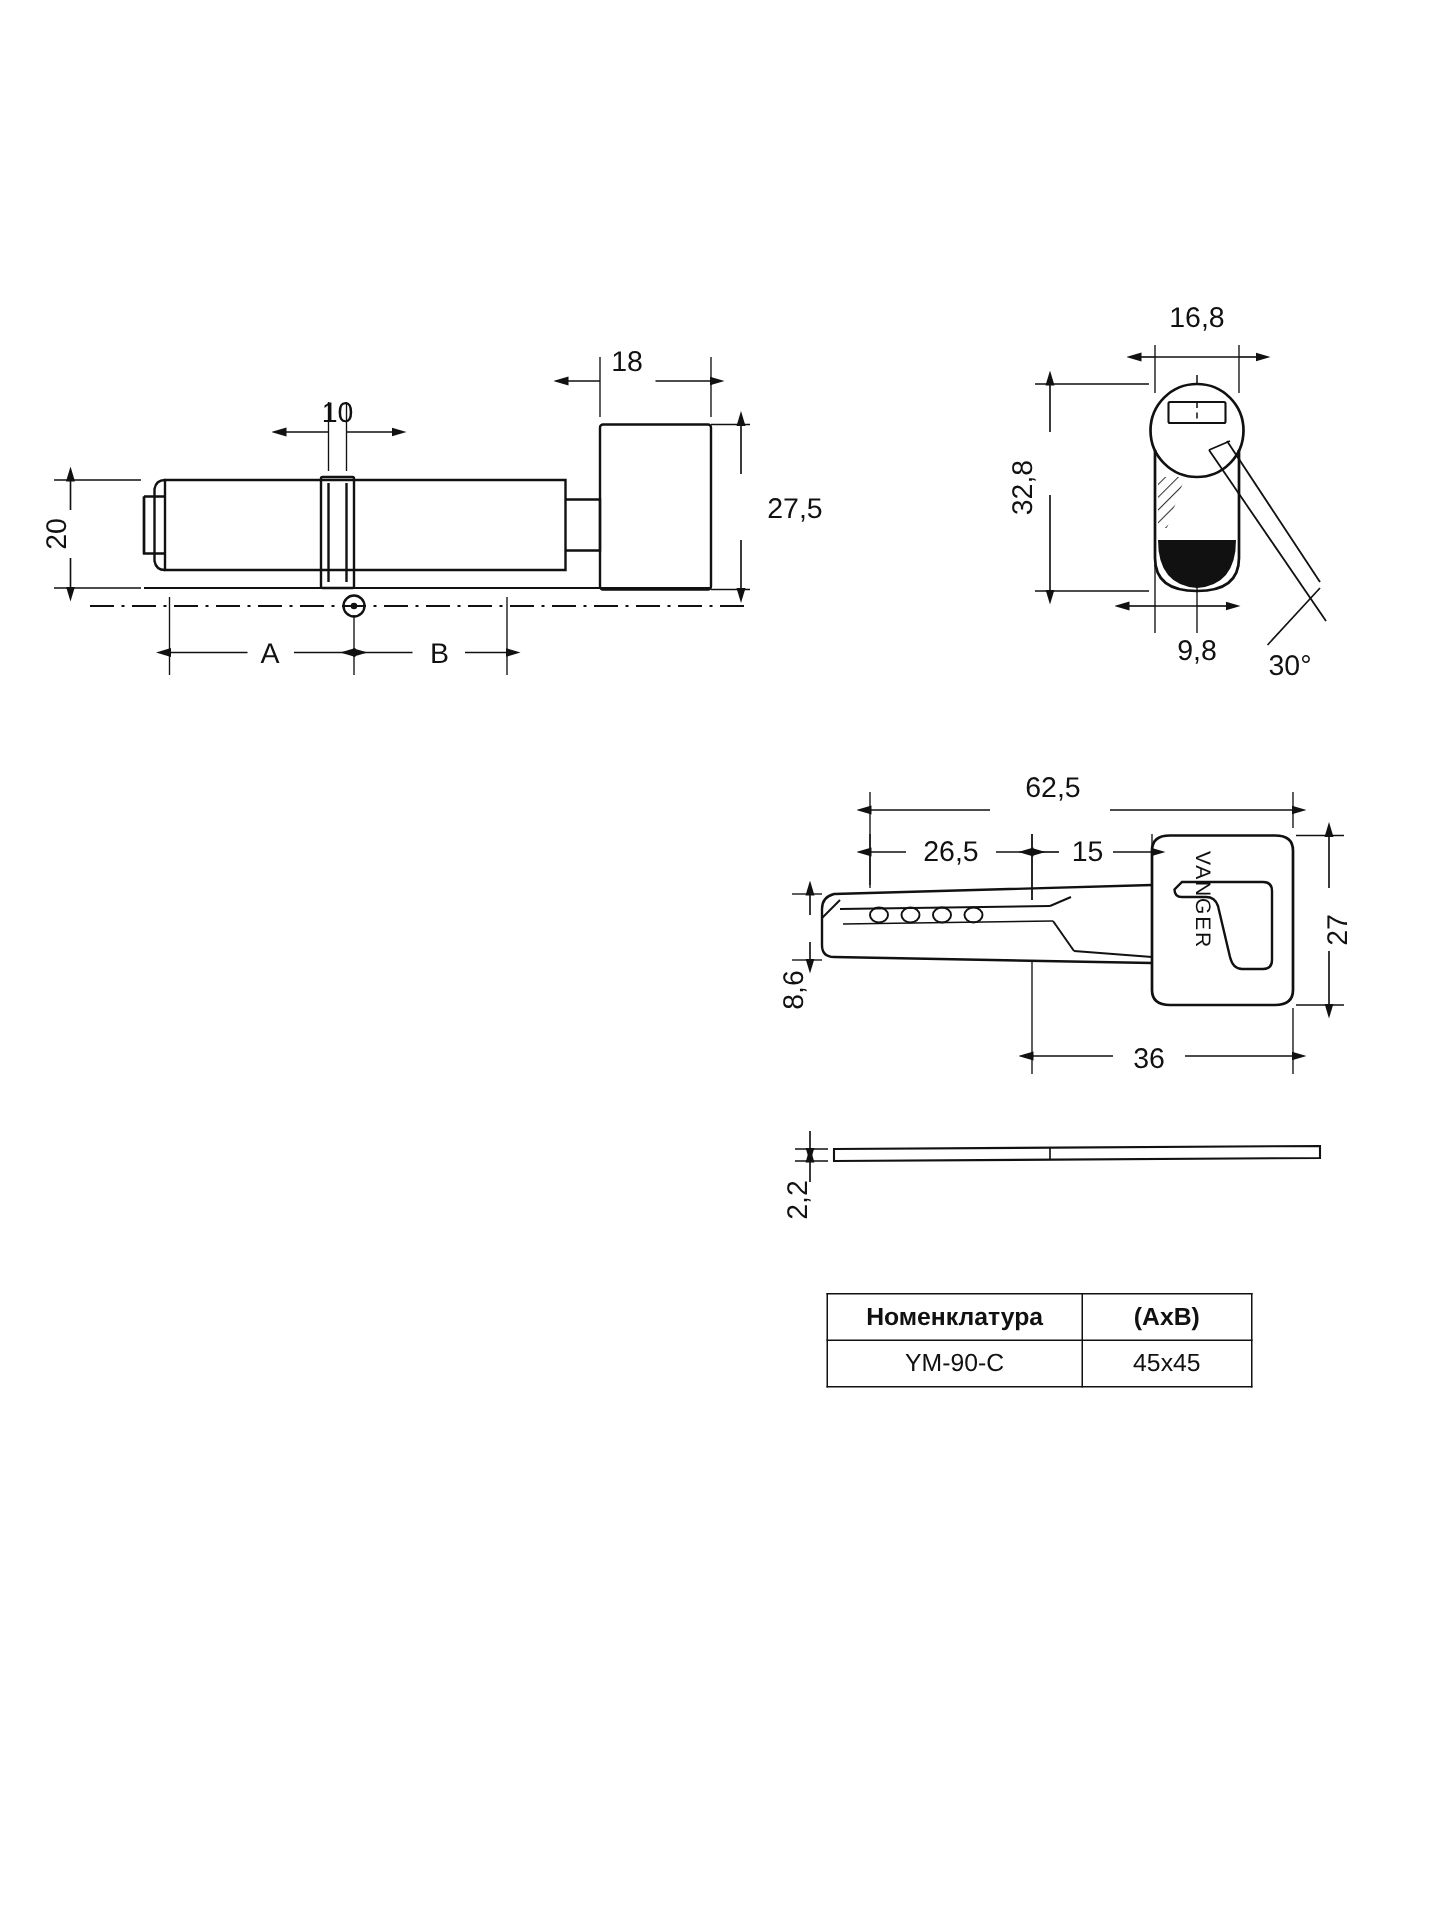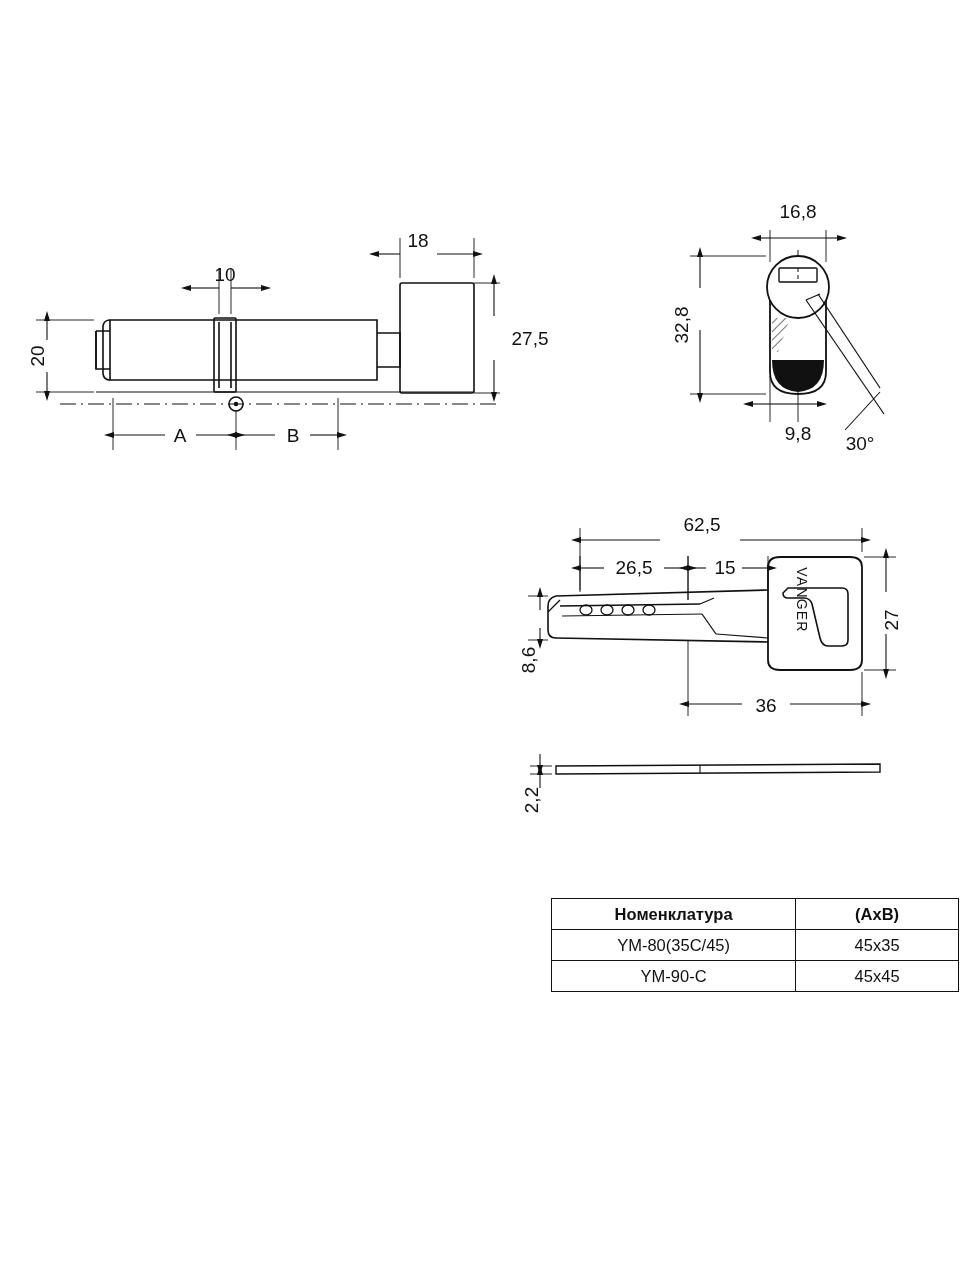--- a/index.html
+++ b/index.html
@@ -29,22 +29,22 @@
   }
   .dimtext {
     font-family: "Liberation Sans", sans-serif;
     font-size: 19px;
     fill: #111;
   }
   
   #nomen-table {
     position: absolute;
     left: 551px;
-    top: 898px;
-    width: 408px;
+    top: 862px;
+    width: 284px;
     border-collapse: collapse;
     font-size: 16.5px;
   }
   #nomen-table th, #nomen-table td {
     border: 1px solid #111;
     text-align: center;
     padding: 4px 2px;
     height: 22px;
     font-weight: normal;
     color: #111;
@@ -294,23 +294,19 @@
         <col class="c2">
       </colgroup>
     <thead>
       <tr>
         <th>Номенклатура</th>
         <th>(АxВ)</th>
       </tr>
     </thead>
     <tbody>
       <tr>
-        <td>YM-80(35C/45)</td>
-        <td>45x35</td>
-      </tr>
-      <tr>
         <td>YM-90-C</td>
         <td>45x45</td>
       </tr>
     </tbody>
   </table>
 
 </div>
 
 </body></html>

